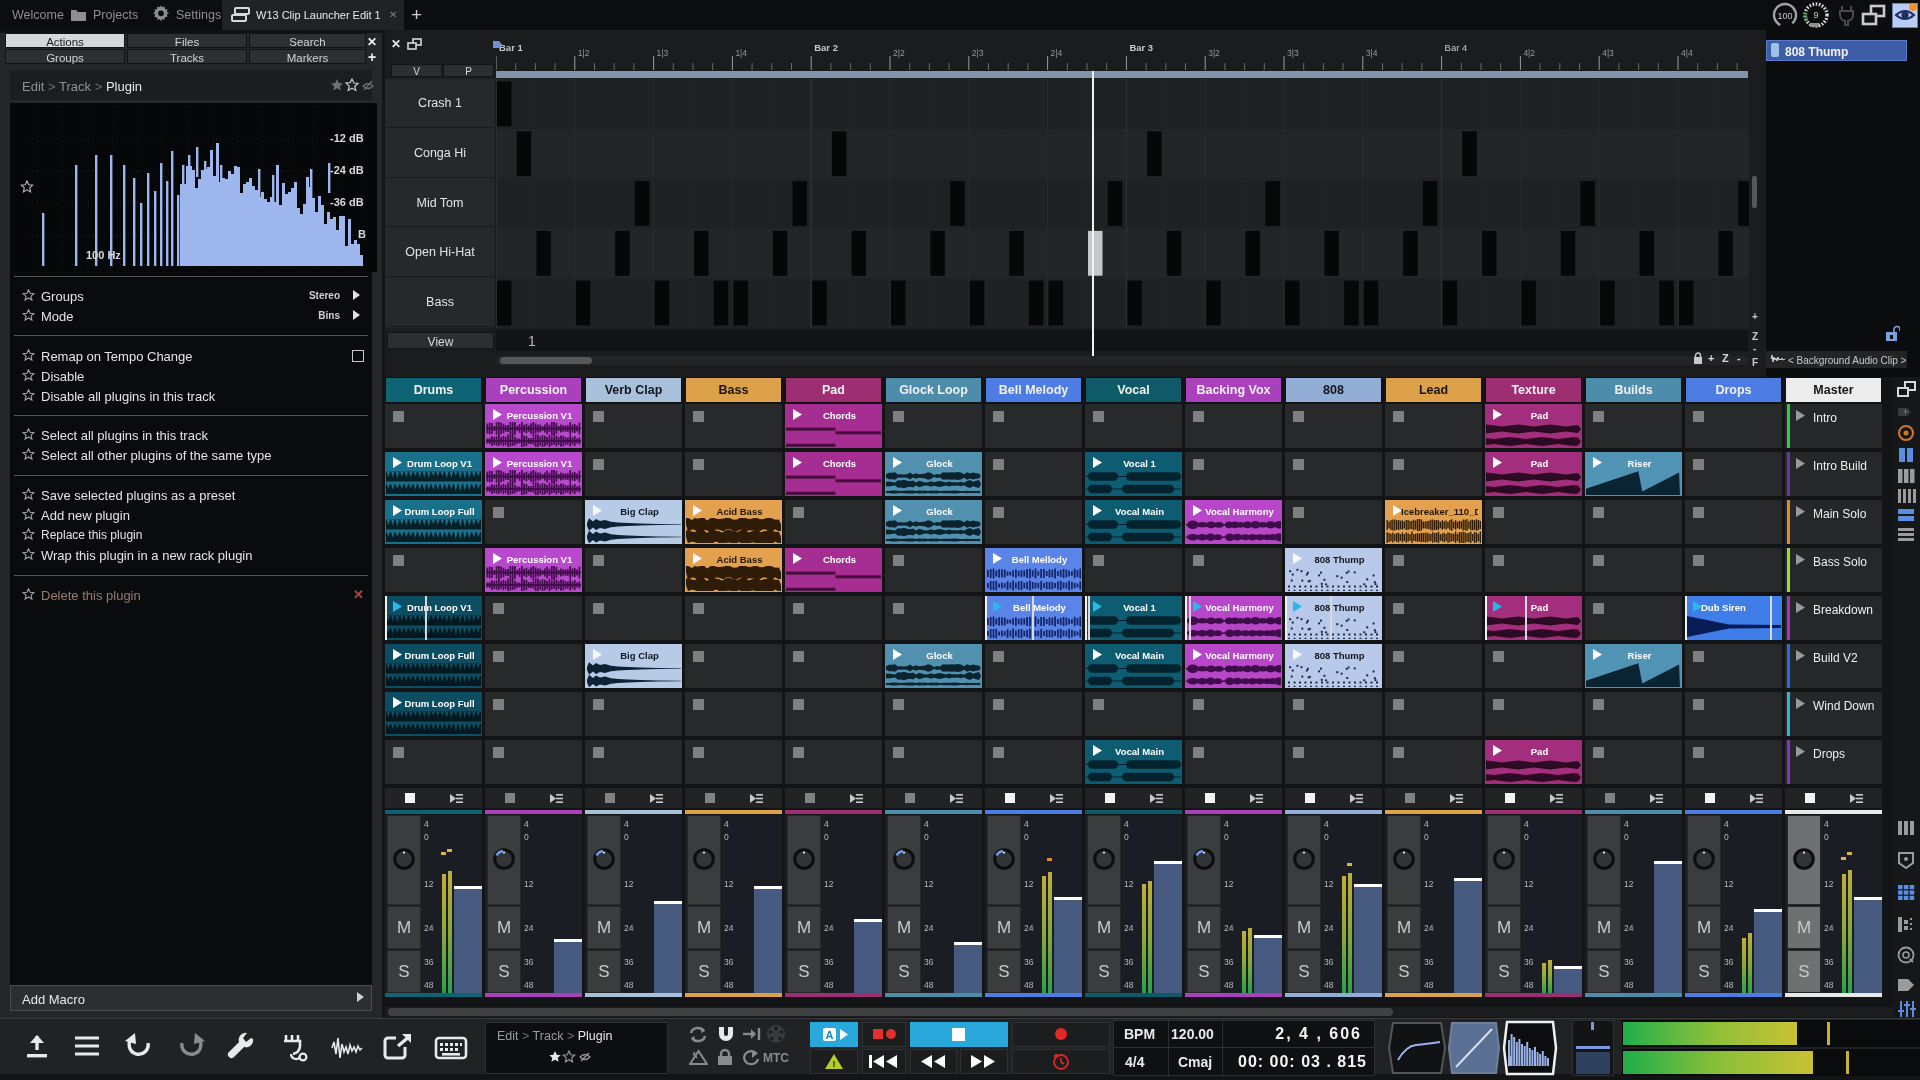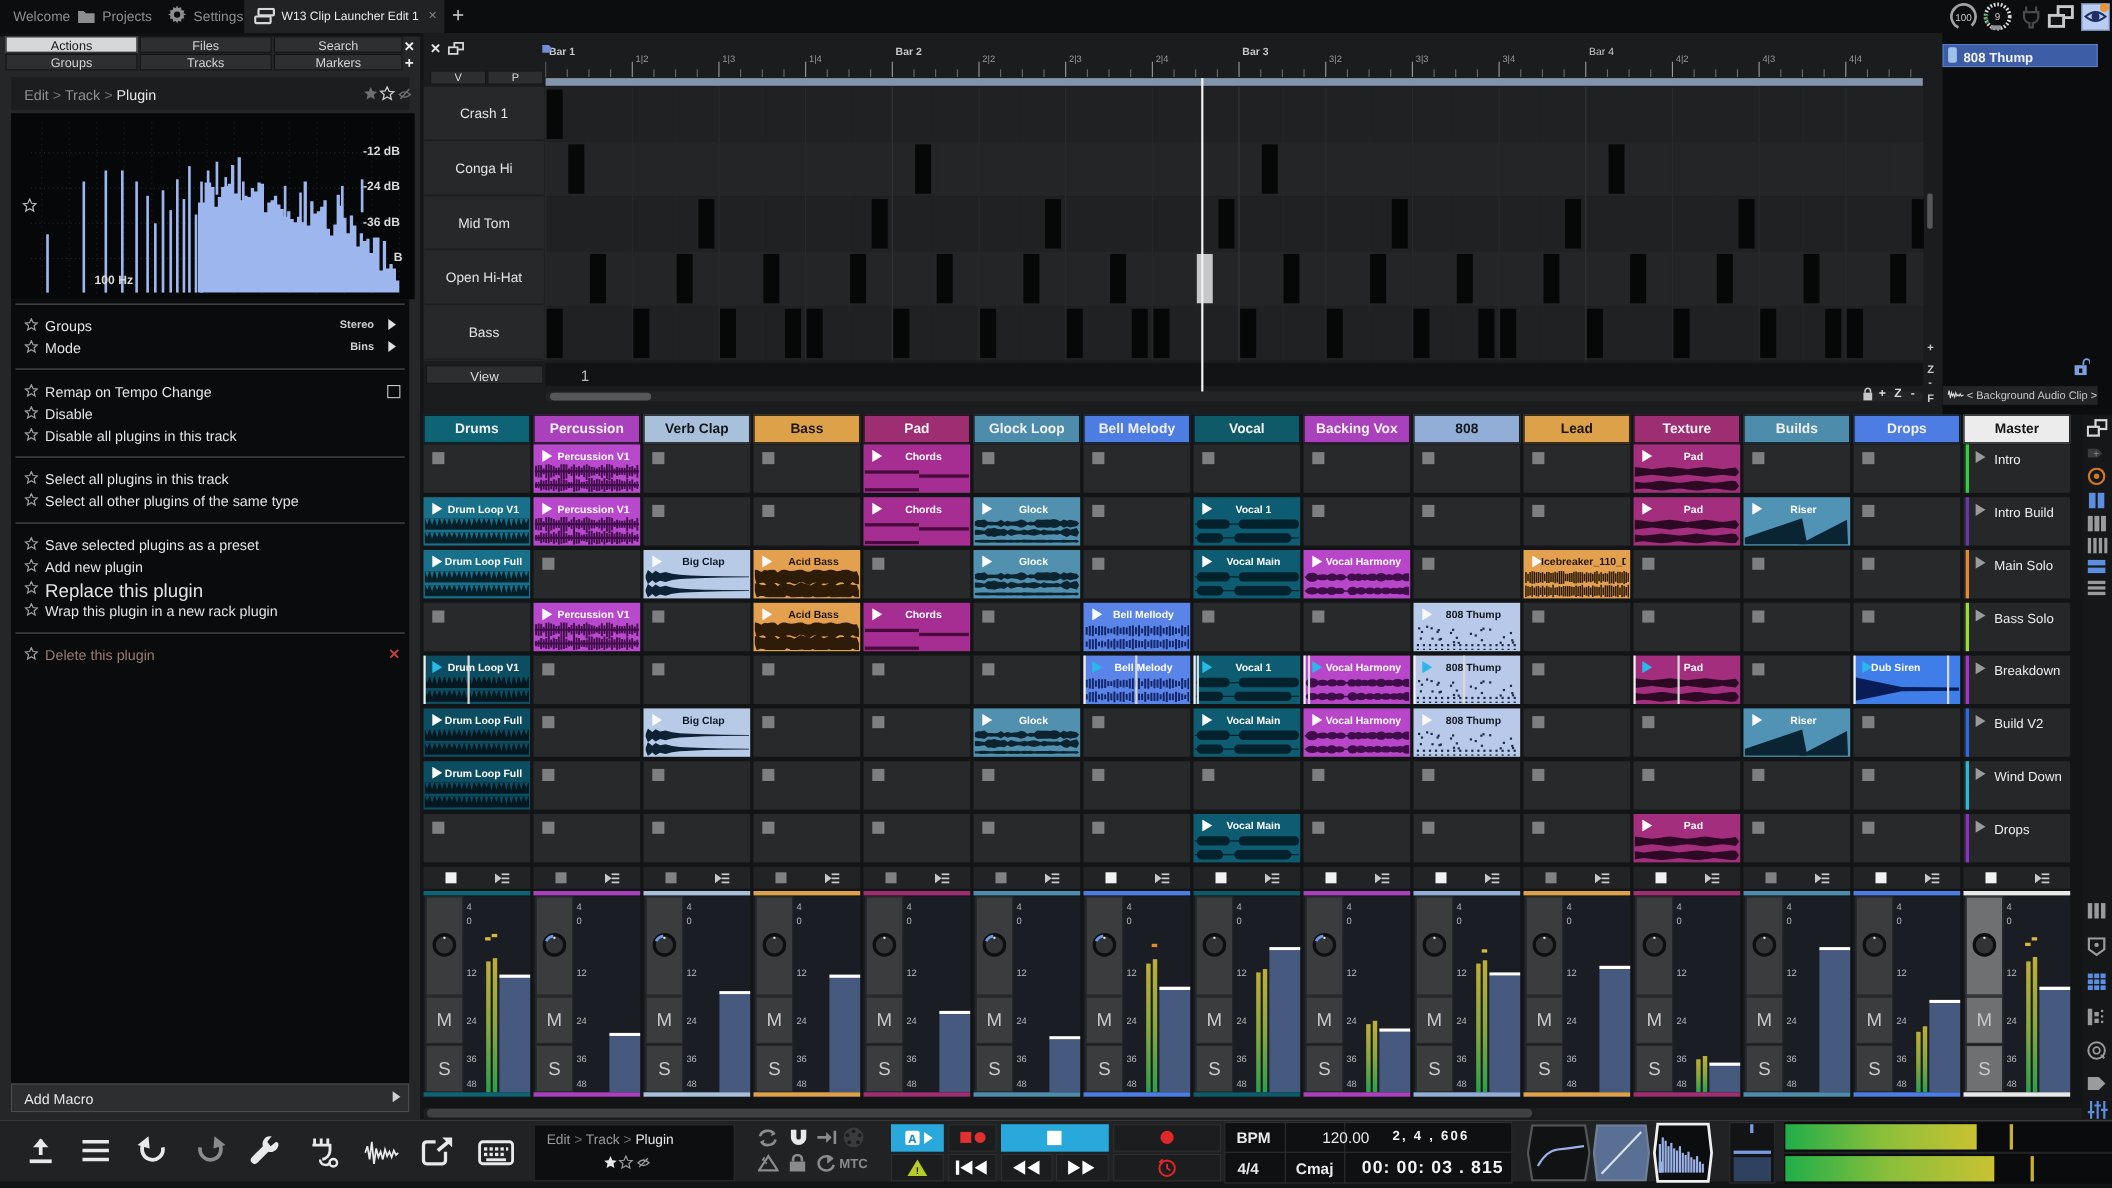--- a/index.html
+++ b/index.html
@@ -171,21 +171,21 @@
       <path d="M6.5 .8l1.6 3.5 3.8.4-2.9 2.5.9 3.8-3.4-2-3.4 2 .9-3.8L1.1 4.7l3.8-.4z" fill="none" stroke="#9fa0a1" stroke-width="1.1"></path>
     </svg>
     <div style="position:absolute;left:41px;top:489px;font-size:13px;color:#e4e4e4;font-weight:400;white-space:nowrap;line-height:1;">Save selected plugins as a preset</div>
     <svg style="position:absolute;left:22px;top:508px" width="13" height="13">
       <path d="M6.5 .8l1.6 3.5 3.8.4-2.9 2.5.9 3.8-3.4-2-3.4 2 .9-3.8L1.1 4.7l3.8-.4z" fill="none" stroke="#9fa0a1" stroke-width="1.1"></path>
     </svg>
     <div style="position:absolute;left:41px;top:509px;font-size:13px;color:#e4e4e4;font-weight:400;white-space:nowrap;line-height:1;">Add new plugin</div>
     <svg style="position:absolute;left:22px;top:528px" width="13" height="13">
       <path d="M6.5 .8l1.6 3.5 3.8.4-2.9 2.5.9 3.8-3.4-2-3.4 2 .9-3.8L1.1 4.7l3.8-.4z" fill="none" stroke="#9fa0a1" stroke-width="1.1"></path>
     </svg>
-    <div style="position:absolute;left:41px;top:529px;font-size:17px;color:#e4e4e4;font-weight:400;white-space:nowrap;line-height:1;">Replace this plugin</div>
+    <div style="position:absolute;left:41px;top:529px;font-size:12px;color:#e4e4e4;font-weight:400;white-space:nowrap;line-height:1;">Replace this plugin</div>
     <svg style="position:absolute;left:22px;top:548px" width="13" height="13">
       <path d="M6.5 .8l1.6 3.5 3.8.4-2.9 2.5.9 3.8-3.4-2-3.4 2 .9-3.8L1.1 4.7l3.8-.4z" fill="none" stroke="#9fa0a1" stroke-width="1.1"></path>
     </svg>
     <div style="position:absolute;left:41px;top:549px;font-size:13px;color:#e4e4e4;font-weight:400;white-space:nowrap;line-height:1;">Wrap this plugin in a new rack plugin</div>
     <div style="position:absolute;left:14px;top:575px;width:354px;height:1px;background:#555657;"></div>
     <svg style="position:absolute;left:22px;top:588px" width="13" height="13">
       <path d="M6.5 .8l1.6 3.5 3.8.4-2.9 2.5.9 3.8-3.4-2-3.4 2 .9-3.8L1.1 4.7l3.8-.4z" fill="none" stroke="#9fa0a1" stroke-width="1.1"></path>
     </svg>
     <div style="position:absolute;left:41px;top:589px;font-size:13px;color:#9b7a70;font-weight:400;white-space:nowrap;line-height:1;">Delete this plugin</div>
     <div style="position:absolute;left:353px;top:588px;font-size:13px;color:#c04040;font-weight:700;white-space:nowrap;line-height:1;">✕</div>
@@ -2186,24 +2186,24 @@
     <svg style="position:absolute;left:1052px;top:1053px" width="18" height="18">
       <circle cx="9" cy="9" r="7" fill="none" stroke="#e02828" stroke-width="1.8"></circle>
       <path d="M9 5v4l3 2" fill="none" stroke="#e02828" stroke-width="1.6"></path>
       <path d="M2 4l3-3" stroke="#e02828" stroke-width="1.8"></path>
     </svg>
     <div style="position:absolute;left:1113px;top:1020px;width:262px;height:56px;background:#0f1011;border:1px solid #2e2f30;"></div>
     <div style="position:absolute;left:1113px;top:1047px;width:262px;height:1px;background:#2e2f30;"></div>
     <div style="position:absolute;left:1168px;top:1020px;width:1px;height:56px;background:#2e2f30;"></div>
     <div style="position:absolute;left:1222px;top:1020px;width:1px;height:56px;background:#2e2f30;"></div>
     <div style="position:absolute;left:1124px;top:1027px;font-size:14px;color:#e8e9ea;font-weight:700;white-space:nowrap;line-height:1;">BPM</div>
-    <div style="position:absolute;left:1170px;top:1027px;font-size:14px;color:#e8e9ea;font-weight:400;white-space:nowrap;line-height:1;text-align:left;width:45px;padding-left:32px;">120.00</div>
+    <div style="position:absolute;left:1170px;top:1027px;font-size:14px;color:#e8e9ea;font-weight:700;white-space:nowrap;line-height:1;text-align:center;width:45px;">120.00</div>
     <div style="position:absolute;left:1125px;top:1055px;font-size:14px;color:#e8e9ea;font-weight:700;white-space:nowrap;line-height:1;">4/4</div>
     <div style="position:absolute;left:1178px;top:1055px;font-size:14px;color:#e8e9ea;font-weight:700;white-space:nowrap;line-height:1;">Cmaj</div>
-    <div style="position:absolute;left:1240px;top:1026px;font-size:12px;color:#f2f3f4;font-weight:700;white-space:nowrap;line-height:1;text-align:center;width:122px;letter-spacing:2px;">2, 4 , 606</div>
+    <div style="position:absolute;left:1240px;top:1026px;font-size:16px;color:#f2f3f4;font-weight:700;white-space:nowrap;line-height:1;text-align:right;width:122px;letter-spacing:2px;">2, 4 , 606</div>
     <div style="position:absolute;left:1238px;top:1054px;font-size:16px;color:#f2f3f4;font-weight:700;white-space:nowrap;line-height:1;letter-spacing:1px;">00: 00: 03 . 815</div>
     <svg style="position:absolute;left:1388px;top:1022px" width="58" height="52">
       <path d="M5 1L53 1 57 26 53 51 5 51 1 26z" fill="#111214" stroke="#55565a" stroke-width="2"></path>
       <path d="M10 38 Q18 24 28 23 T52 20" fill="none" stroke="#9ab2e8" stroke-width="2"></path>
     </svg>
     <svg style="position:absolute;left:1448px;top:1022px" width="52" height="52">
       <path d="M4 1L48 1 51 26 48 51 4 51 1 26z" fill="#5a6f94" stroke="#70809a" stroke-width="2"></path>
       <path d="M8 45L44 7" fill="none" stroke="#d8e0f0" stroke-width="2"></path>
     </svg>
     <svg style="position:absolute;left:1502px;top:1020px" width="56" height="56">

